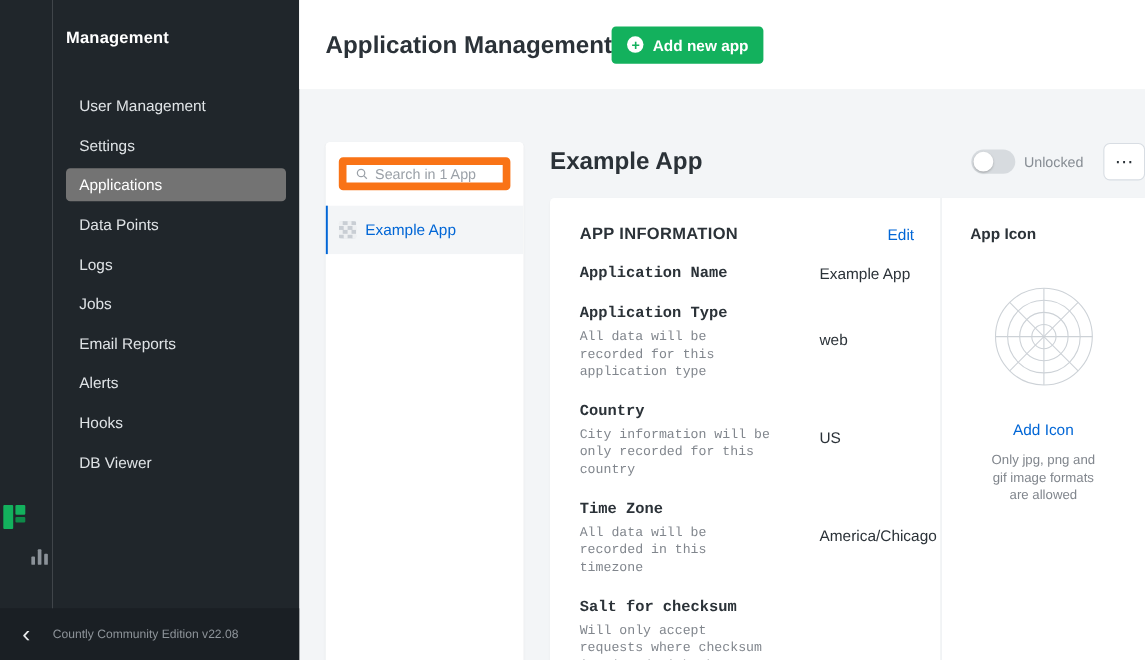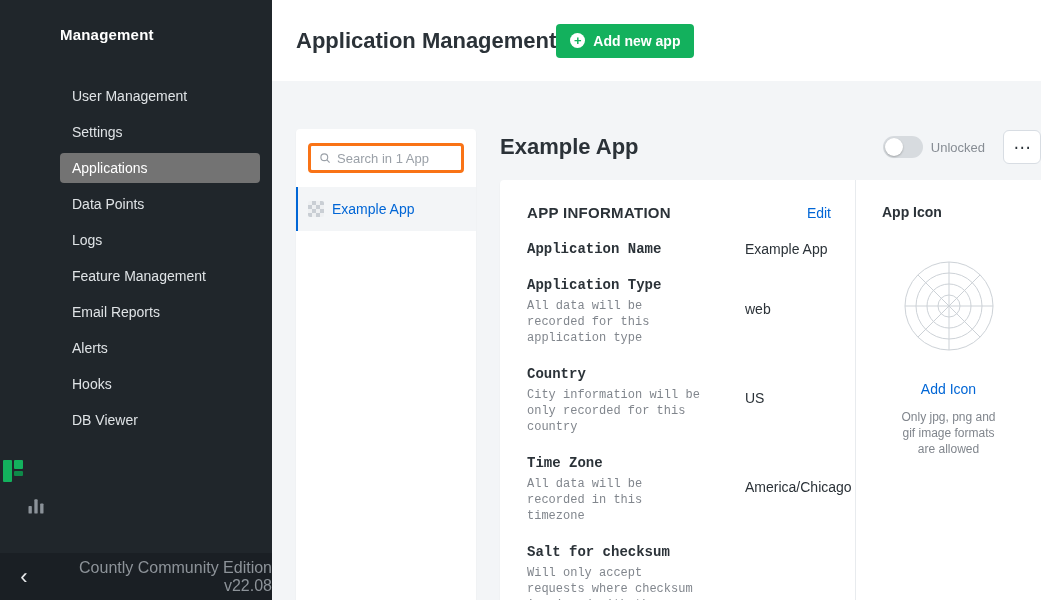--- a/index.html
+++ b/index.html
@@ -17,35 +17,35 @@
   .lang { color:#9AA0A6; font-size:13px; margin-top:4px; }
 
   
   .menu { width:224px; background:#20262B; flex-shrink:0; padding:26px 0 0 0; }
   .menu-title { color:#FFFFFF; font-size:15px; font-weight:600; letter-spacing:.2px; padding-left:12px; margin-bottom:38px; }
   .menu-item { height:30px; margin:6px 12px; display:flex; align-items:center; padding-left:12px; color:#DFE3E6; font-size:14px; border-radius:4px; cursor:pointer; }
   .menu-item.active { background:#737373; color:#fff; }
 
   .sidebar-footer { position:absolute; left:0; bottom:0; width:272px; height:47px; background:#1A1F24; display:flex; align-items:center; }
   .collapse { width:48px; text-align:center; color:#E8EAEC; font-size:22px; line-height:1; cursor:pointer; }
-  .version { width:224px; text-align:right; color:#8D9399; font-size:16px; }
+  .version { width:224px; text-align:left; color:#8D9399; font-size:11px; }
 
   
   main { flex:1; display:flex; flex-direction:column; min-width:0; }
   .topbar { height:81px; background:#fff; display:flex; align-items:center; padding:0 24px; flex-shrink:0; }
   .page-title { font-size:22px; font-weight:700; color:#2B3238; }
   .btn-add { background:#13B15D; color:#fff; border:none; border-radius:4px; height:34px; padding:0 14px; font-size:14px; font-weight:600; display:flex; align-items:center; gap:8px; cursor:pointer; font-family:inherit; }
   .plus-circle { width:15px; height:15px; border-radius:50%; background:#fff; color:#13B15D; font-size:13px; font-weight:700; display:flex; align-items:center; justify-content:center; line-height:1; }
 
   .content { flex:1; display:flex; padding:48px 0 0 24px; min-height:0; }
 
   
   .list-card { width:180px; background:#fff; border-radius:4px 4px 0 0; box-shadow:0 1px 2px rgba(0,0,0,.05); flex-shrink:0; overflow:hidden; }
   .search-wrap { padding:14px 12px; }
-  .search-box { display:flex; align-items:center; gap:6px; border:3px solid #f97316; border-radius:4px; height:30px; padding:0 8px; background:#fff; }
+  .search-box { display:flex; align-items:center; gap:6px; border:7px solid #f97316; border-radius:4px; height:30px; padding:0 8px; background:#fff; }
   .search-box input { border:none; outline:none; width:100%; font-size:13px; font-family:inherit; color:#2F3943; background:transparent; }
   .search-box input::placeholder { color:#9BA1A8; }
   .app-item { height:44px; display:flex; align-items:center; gap:8px; padding:0 12px; cursor:pointer; }
   .app-item.selected { background:#F3F5F7; border-left:2px solid #0166D6; padding-left:10px; }
   .checker { width:16px; height:16px; border-radius:2px; background:repeating-conic-gradient(#C9CED4 0% 25%, #EEF0F2 0% 50%); background-size:8px 8px; flex-shrink:0; }
   .app-item-label { color:#0166D6; font-size:14px; }
 
   
   .detail { flex:1; margin-left:24px; display:flex; flex-direction:column; min-width:0; }
   .detail-head { display:flex; align-items:center; height:36px; }
@@ -128,21 +128,21 @@
   </aside>
 
   <aside class="menu">
     <div class="menu-title">Management</div>
     <nav>
       <div class="menu-item">User Management</div>
       <div class="menu-item">Settings</div>
       <div class="menu-item active">Applications</div>
       <div class="menu-item">Data Points</div>
       <div class="menu-item">Logs</div>
-      <div class="menu-item">Feature Management</div>
+      <div class="menu-item">Jobs</div>
       <div class="menu-item">Email Reports</div>
       <div class="menu-item">Alerts</div>
       <div class="menu-item">Hooks</div>
       <div class="menu-item">DB Viewer</div>
     </nav>
   </aside>
 
   <div class="sidebar-footer">
     <div class="collapse">‹</div>
     <div class="version">Countly Community Edition v22.08</div>

